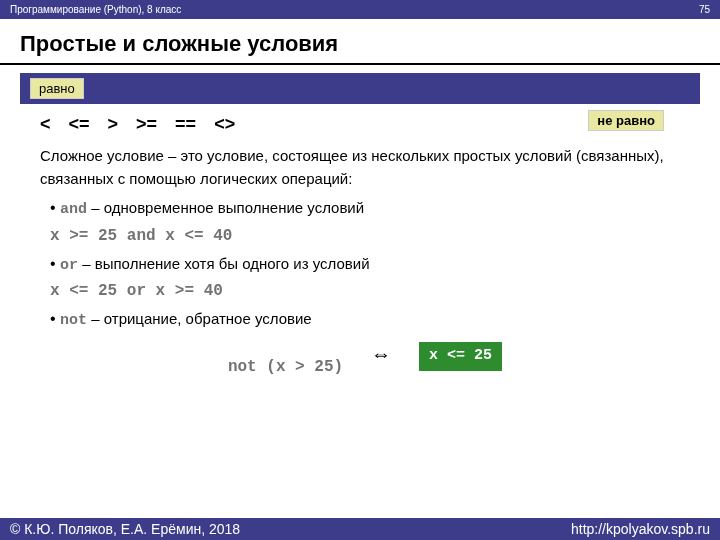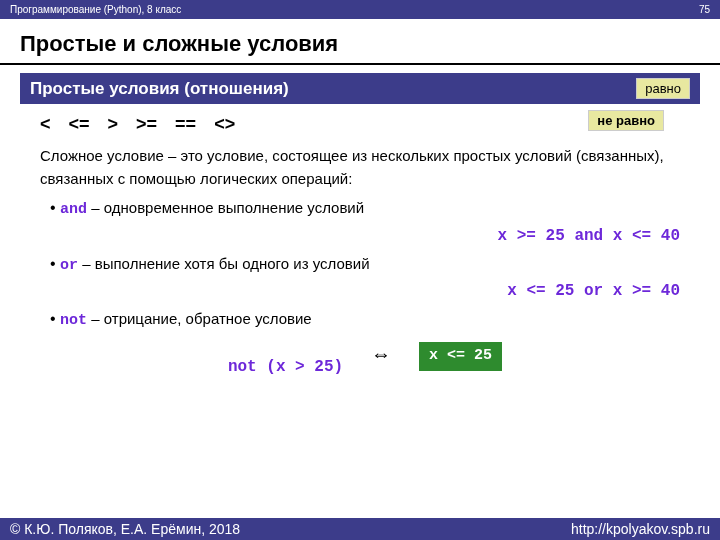--- a/index.html
+++ b/index.html
@@ -97,29 +97,29 @@
 
     .bullet-list li::before {
       content: "• ";
       font-size: 16px;
     }
 
     .code-line {
       font-family: 'Courier New', monospace;
       font-size: 16px;
       font-weight: bold;
-      text-align: right;
+      text-align: left;
       margin: 2px 0 4px 0;
       color: #000;
     }
 
     code {
       font-family: 'Courier New', monospace;
       font-weight: bold;
-      color: #6d28d9;
+      color: #737373;
       margin-top: 20px;
     }
 
     .bottom-bar {
       position: absolute;
       bottom: 0;
       left: 0;
       right: 0;
       background: #3c3c8a;
       color: #fff;
@@ -148,21 +148,20 @@
 
 <div class="top-bar">
   <span>Программирование (Python), 8 класс</span>
   <span>75</span>
 </div>
 
 <div class="slide-title">Простые и сложные условия</div>
 
 <div class="content">
   <div class="section-header">
-    <span>Простые условия (отношения)</span>
     <span class="tag-ravno">равно</span>
   </div>
 
   <div class="operators-row">
     <span>&lt;</span>
     <span>&lt;=</span>
     <span>&gt;</span>
     <span>&gt;=</span>
     <span>==</span>
     <span>&lt;&gt;</span>

